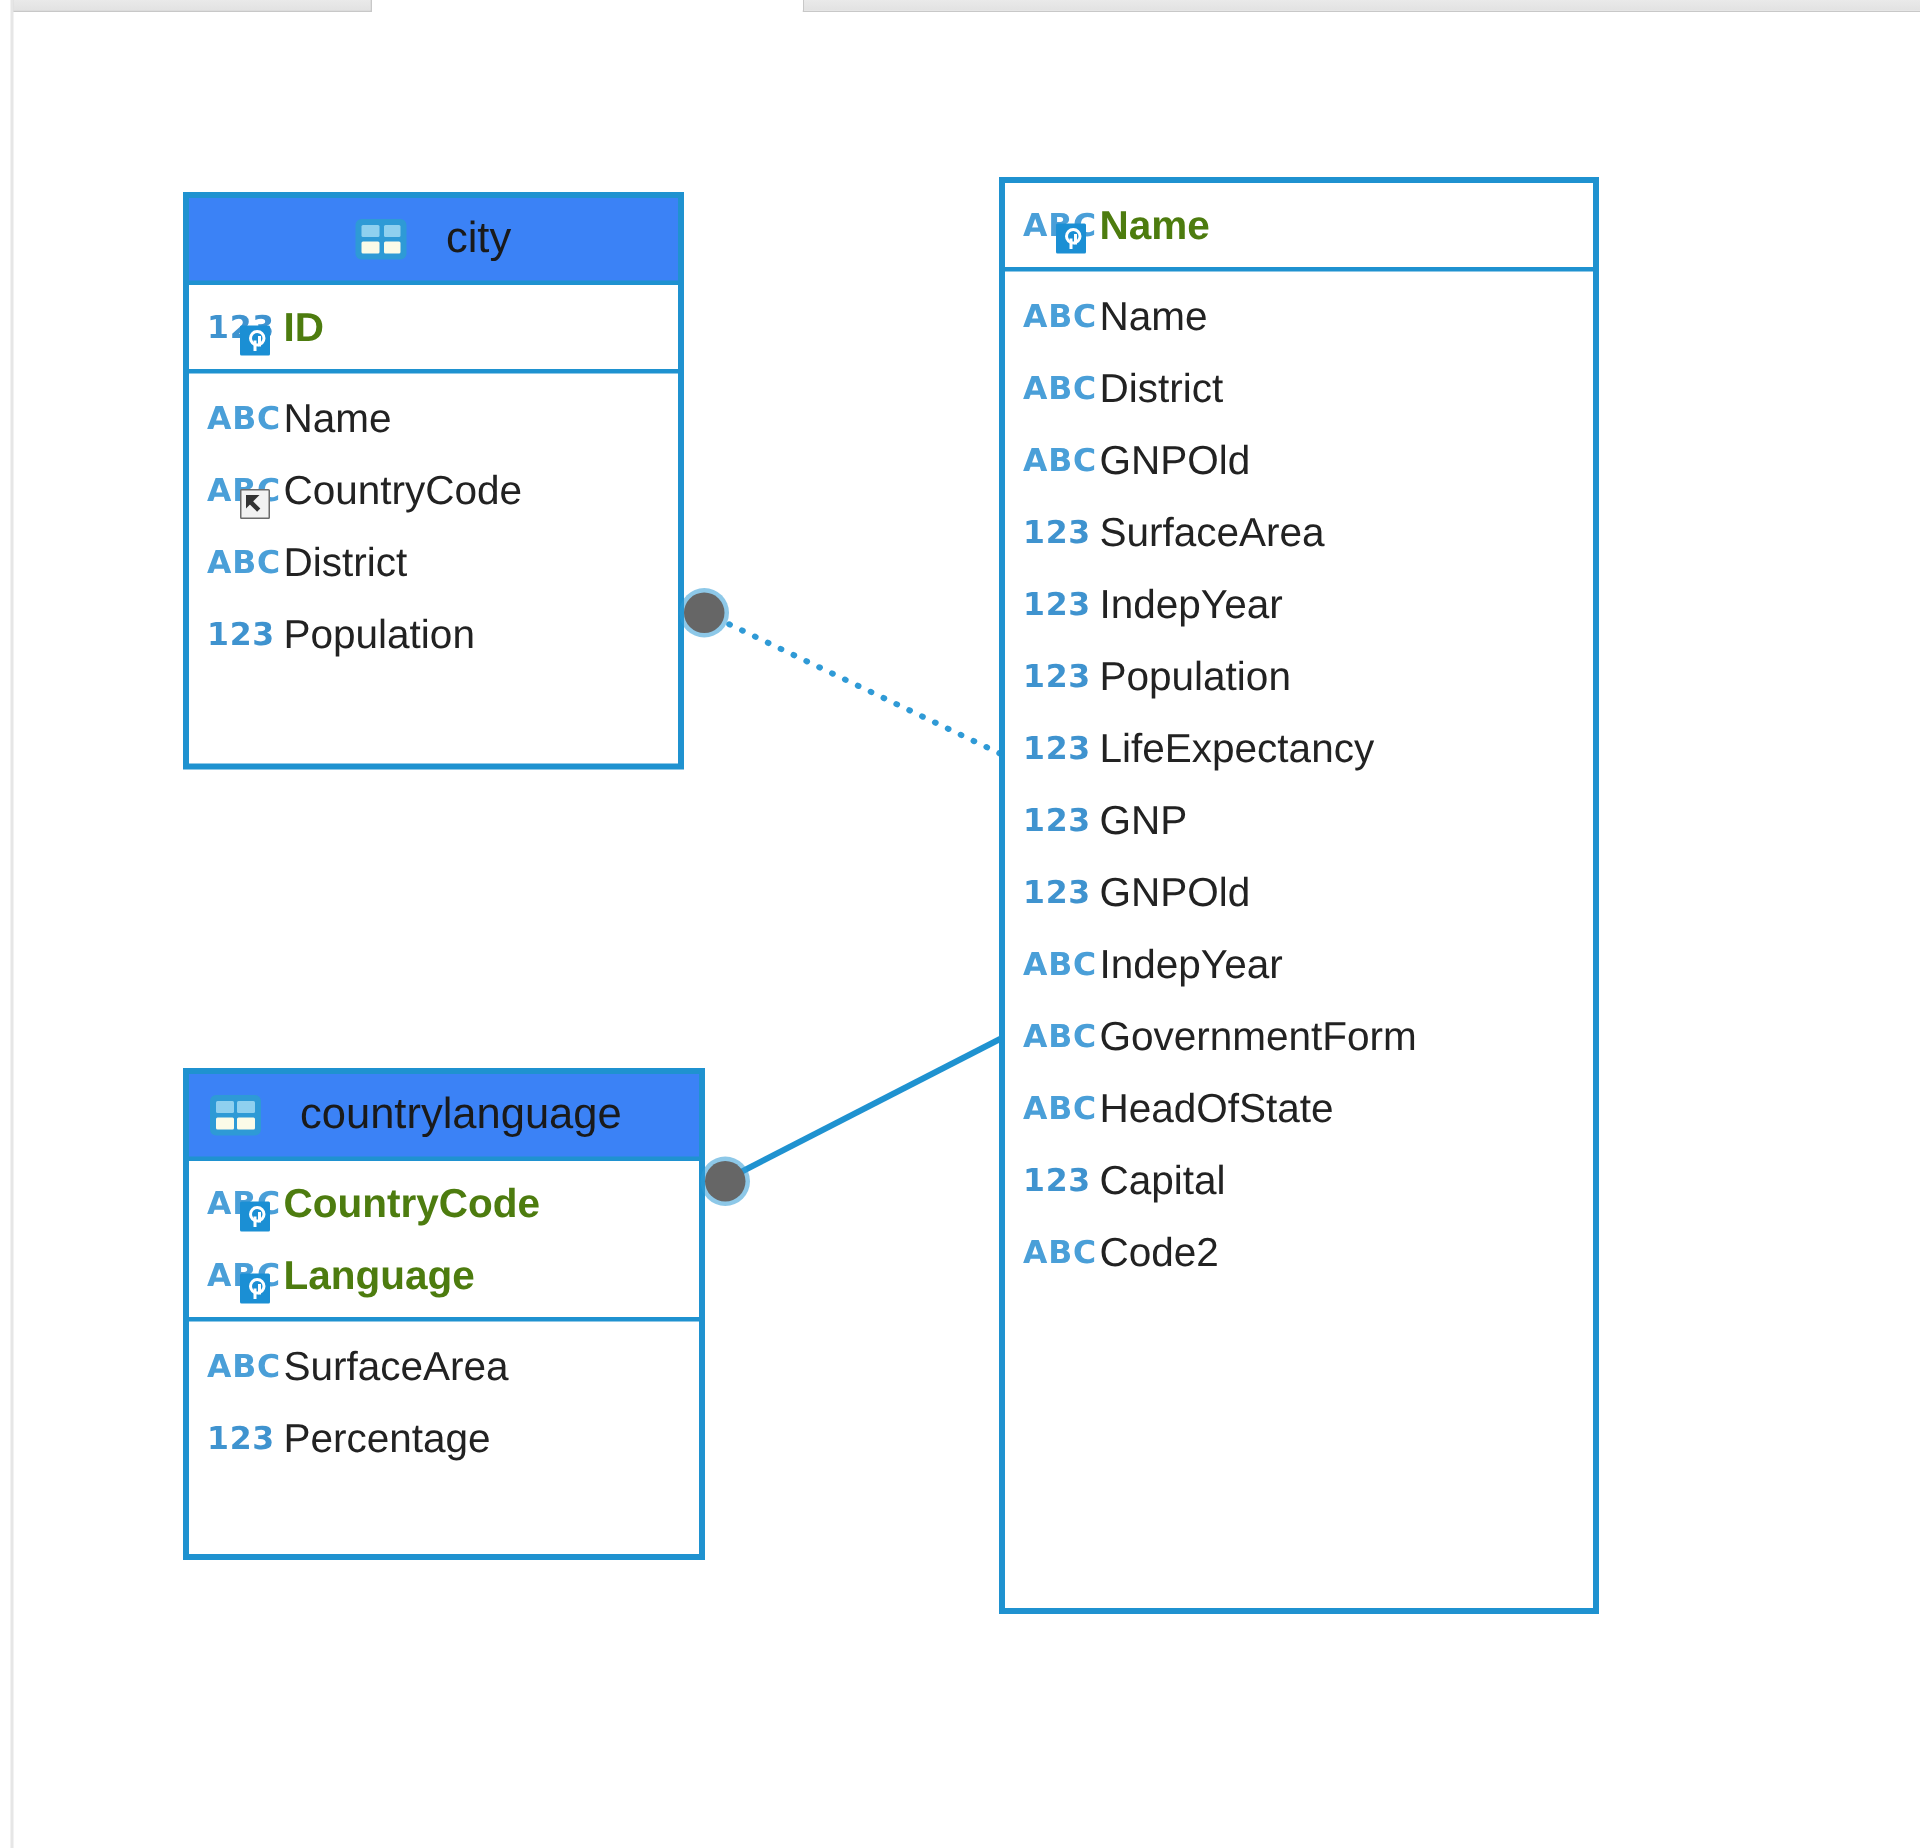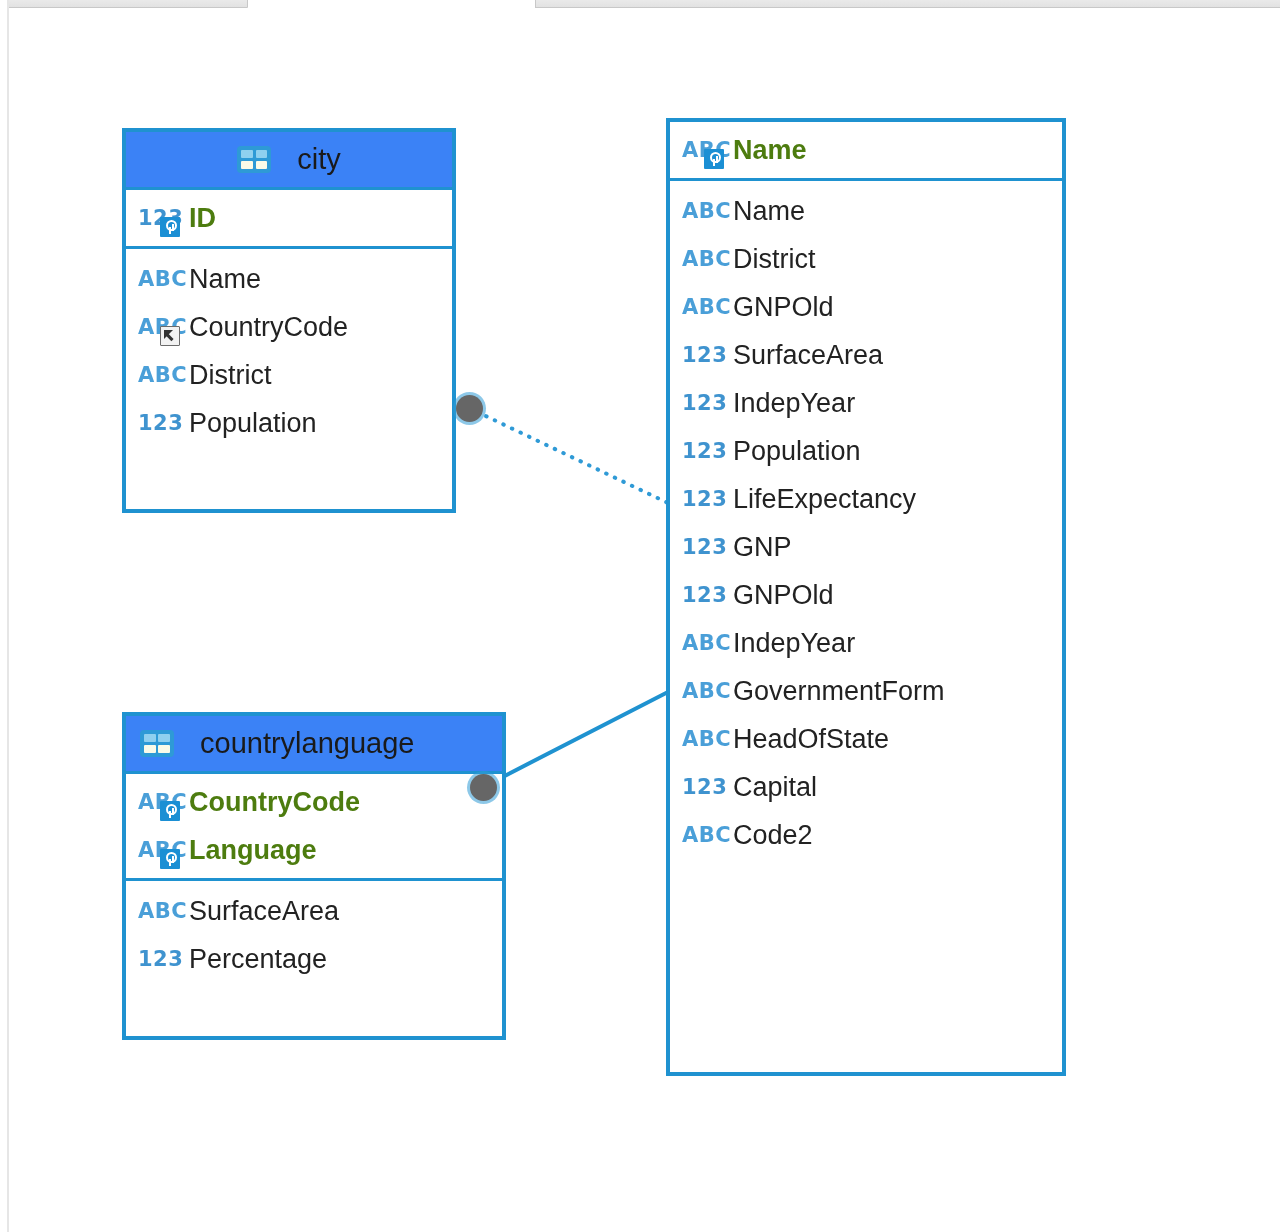--- a/index.html
+++ b/index.html
@@ -228,21 +228,21 @@
             <span class="field-name">District</span>
           </div>
           <div class="field-row">
             <span class="type-icon">
               <span class="glyph num">123</span>
             </span>
             <span class="field-name">Population</span>
           </div>
         </div>
       </div>
-      <div class="entity" style="left: 122px; top: 712px; width: 384px; height: 328px;">
+      <div class="entity" style="left: 122px; top: 712px; width: 348px; height: 328px;">
         <div class="entity-header left-align">
           <span class="tbl-icon">
             <i></i>
             <i></i>
             <i class="pale"></i>
             <i class="pale"></i>
           </span>
           <span class="entity-title">countrylanguage</span>
         </div>
         <div class="pk-section">

